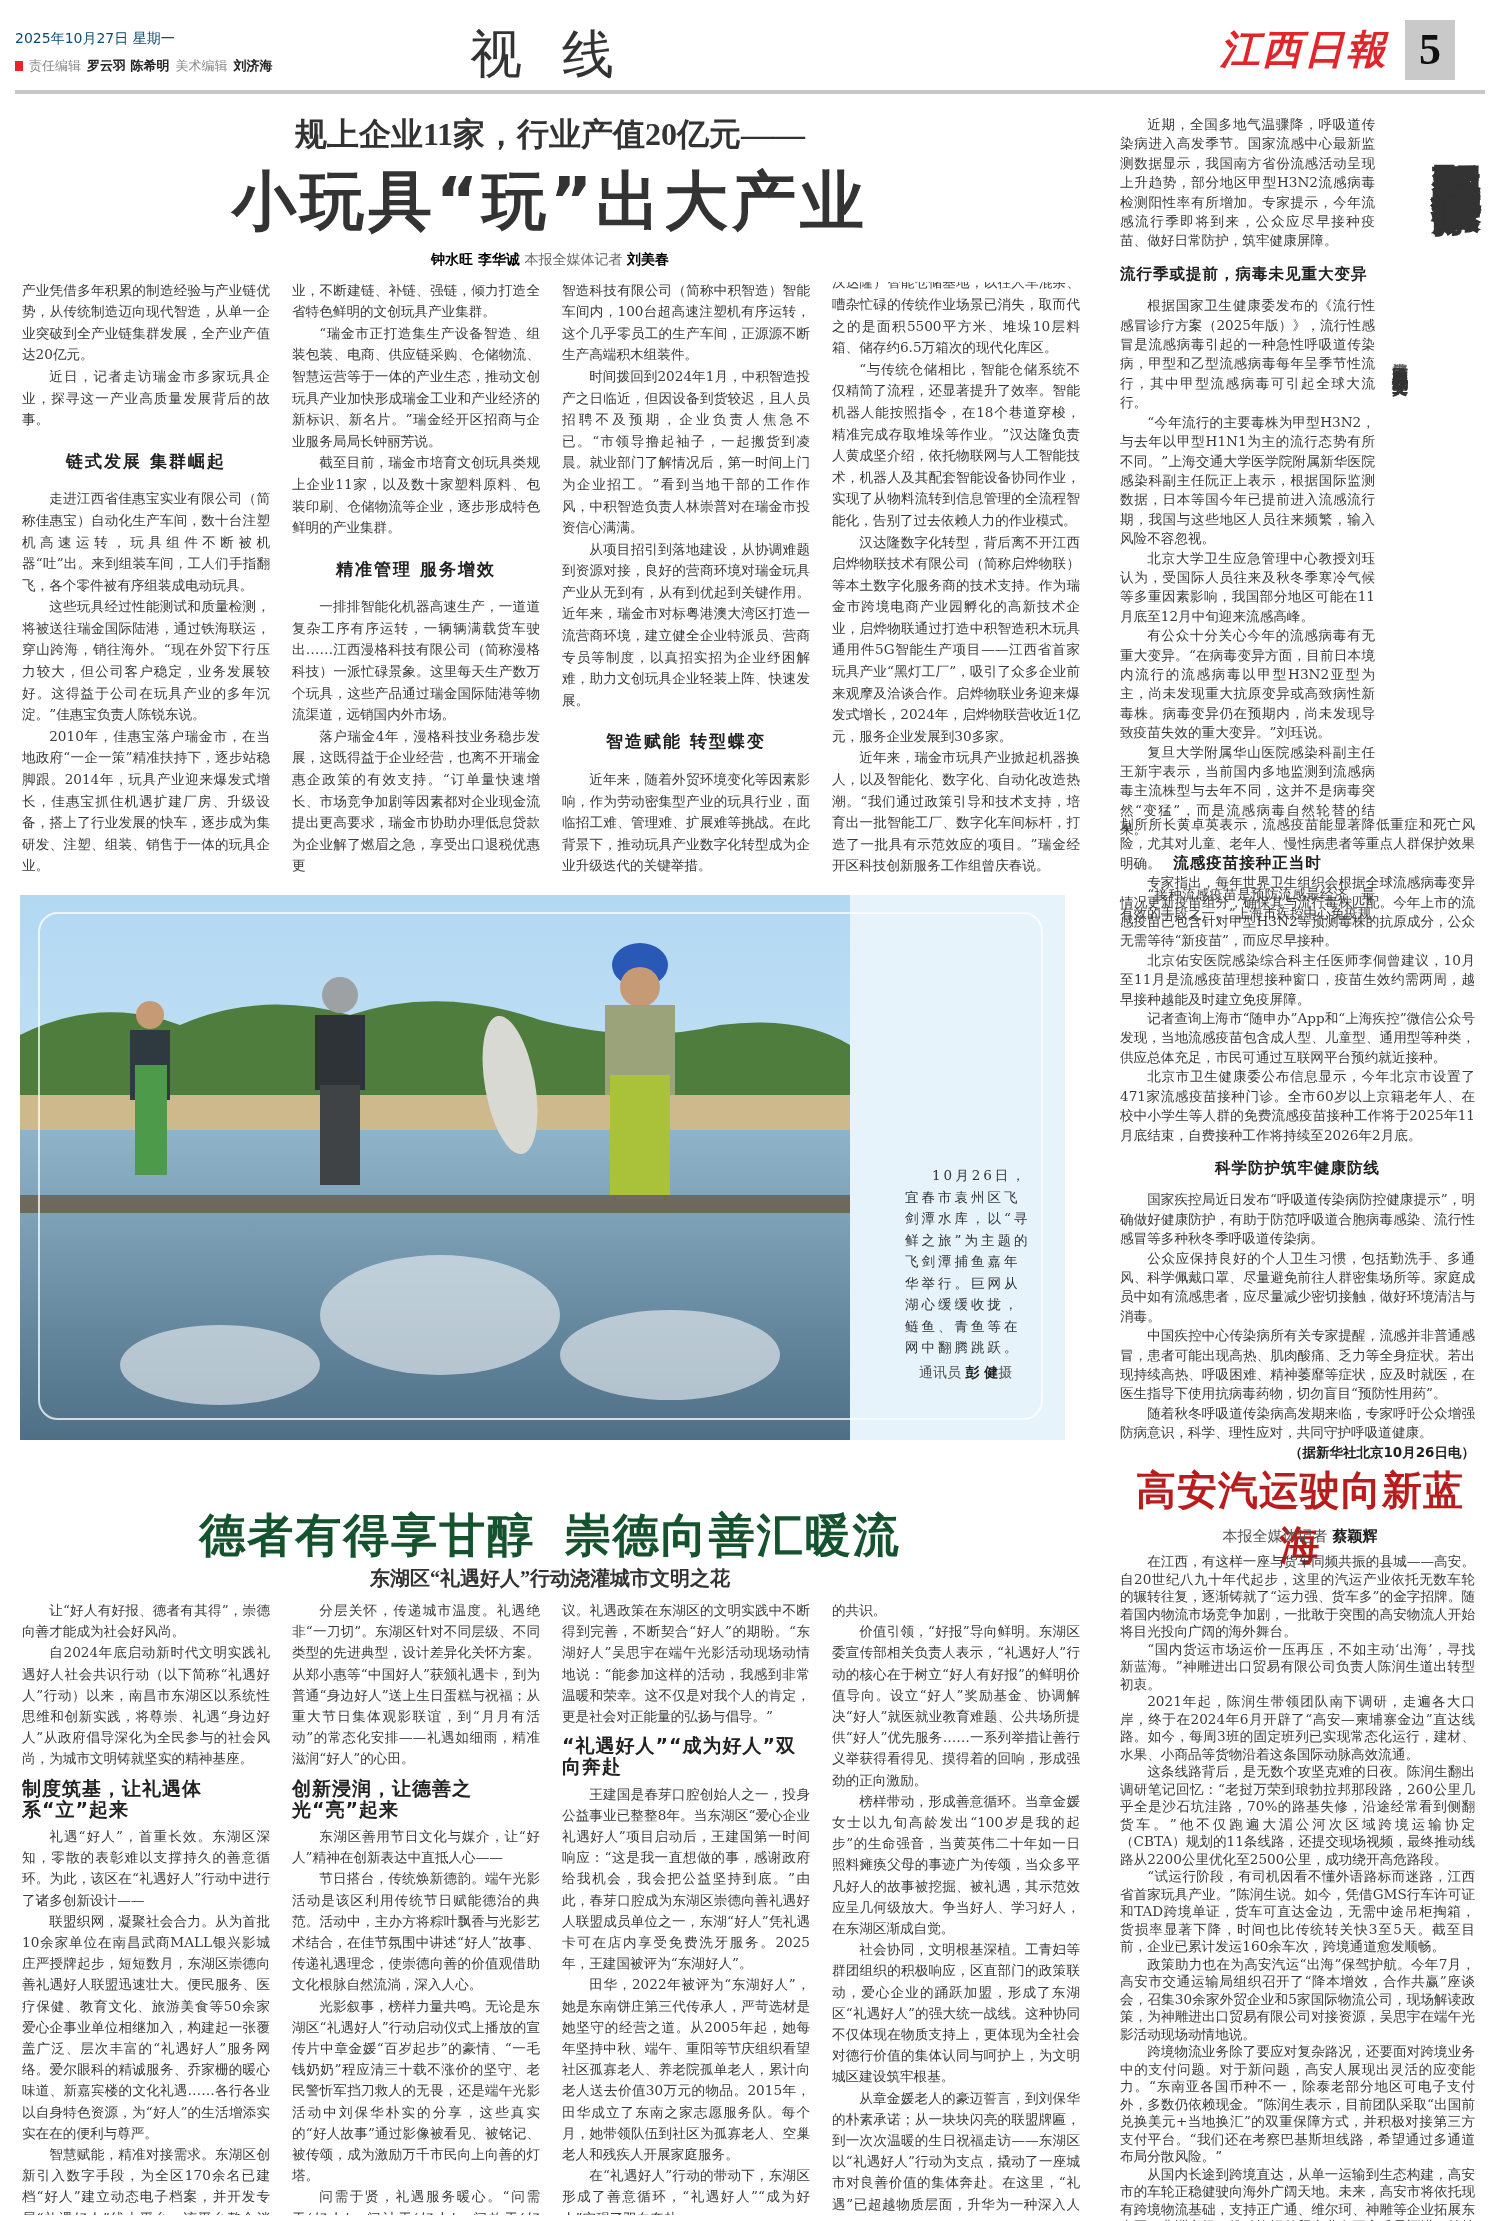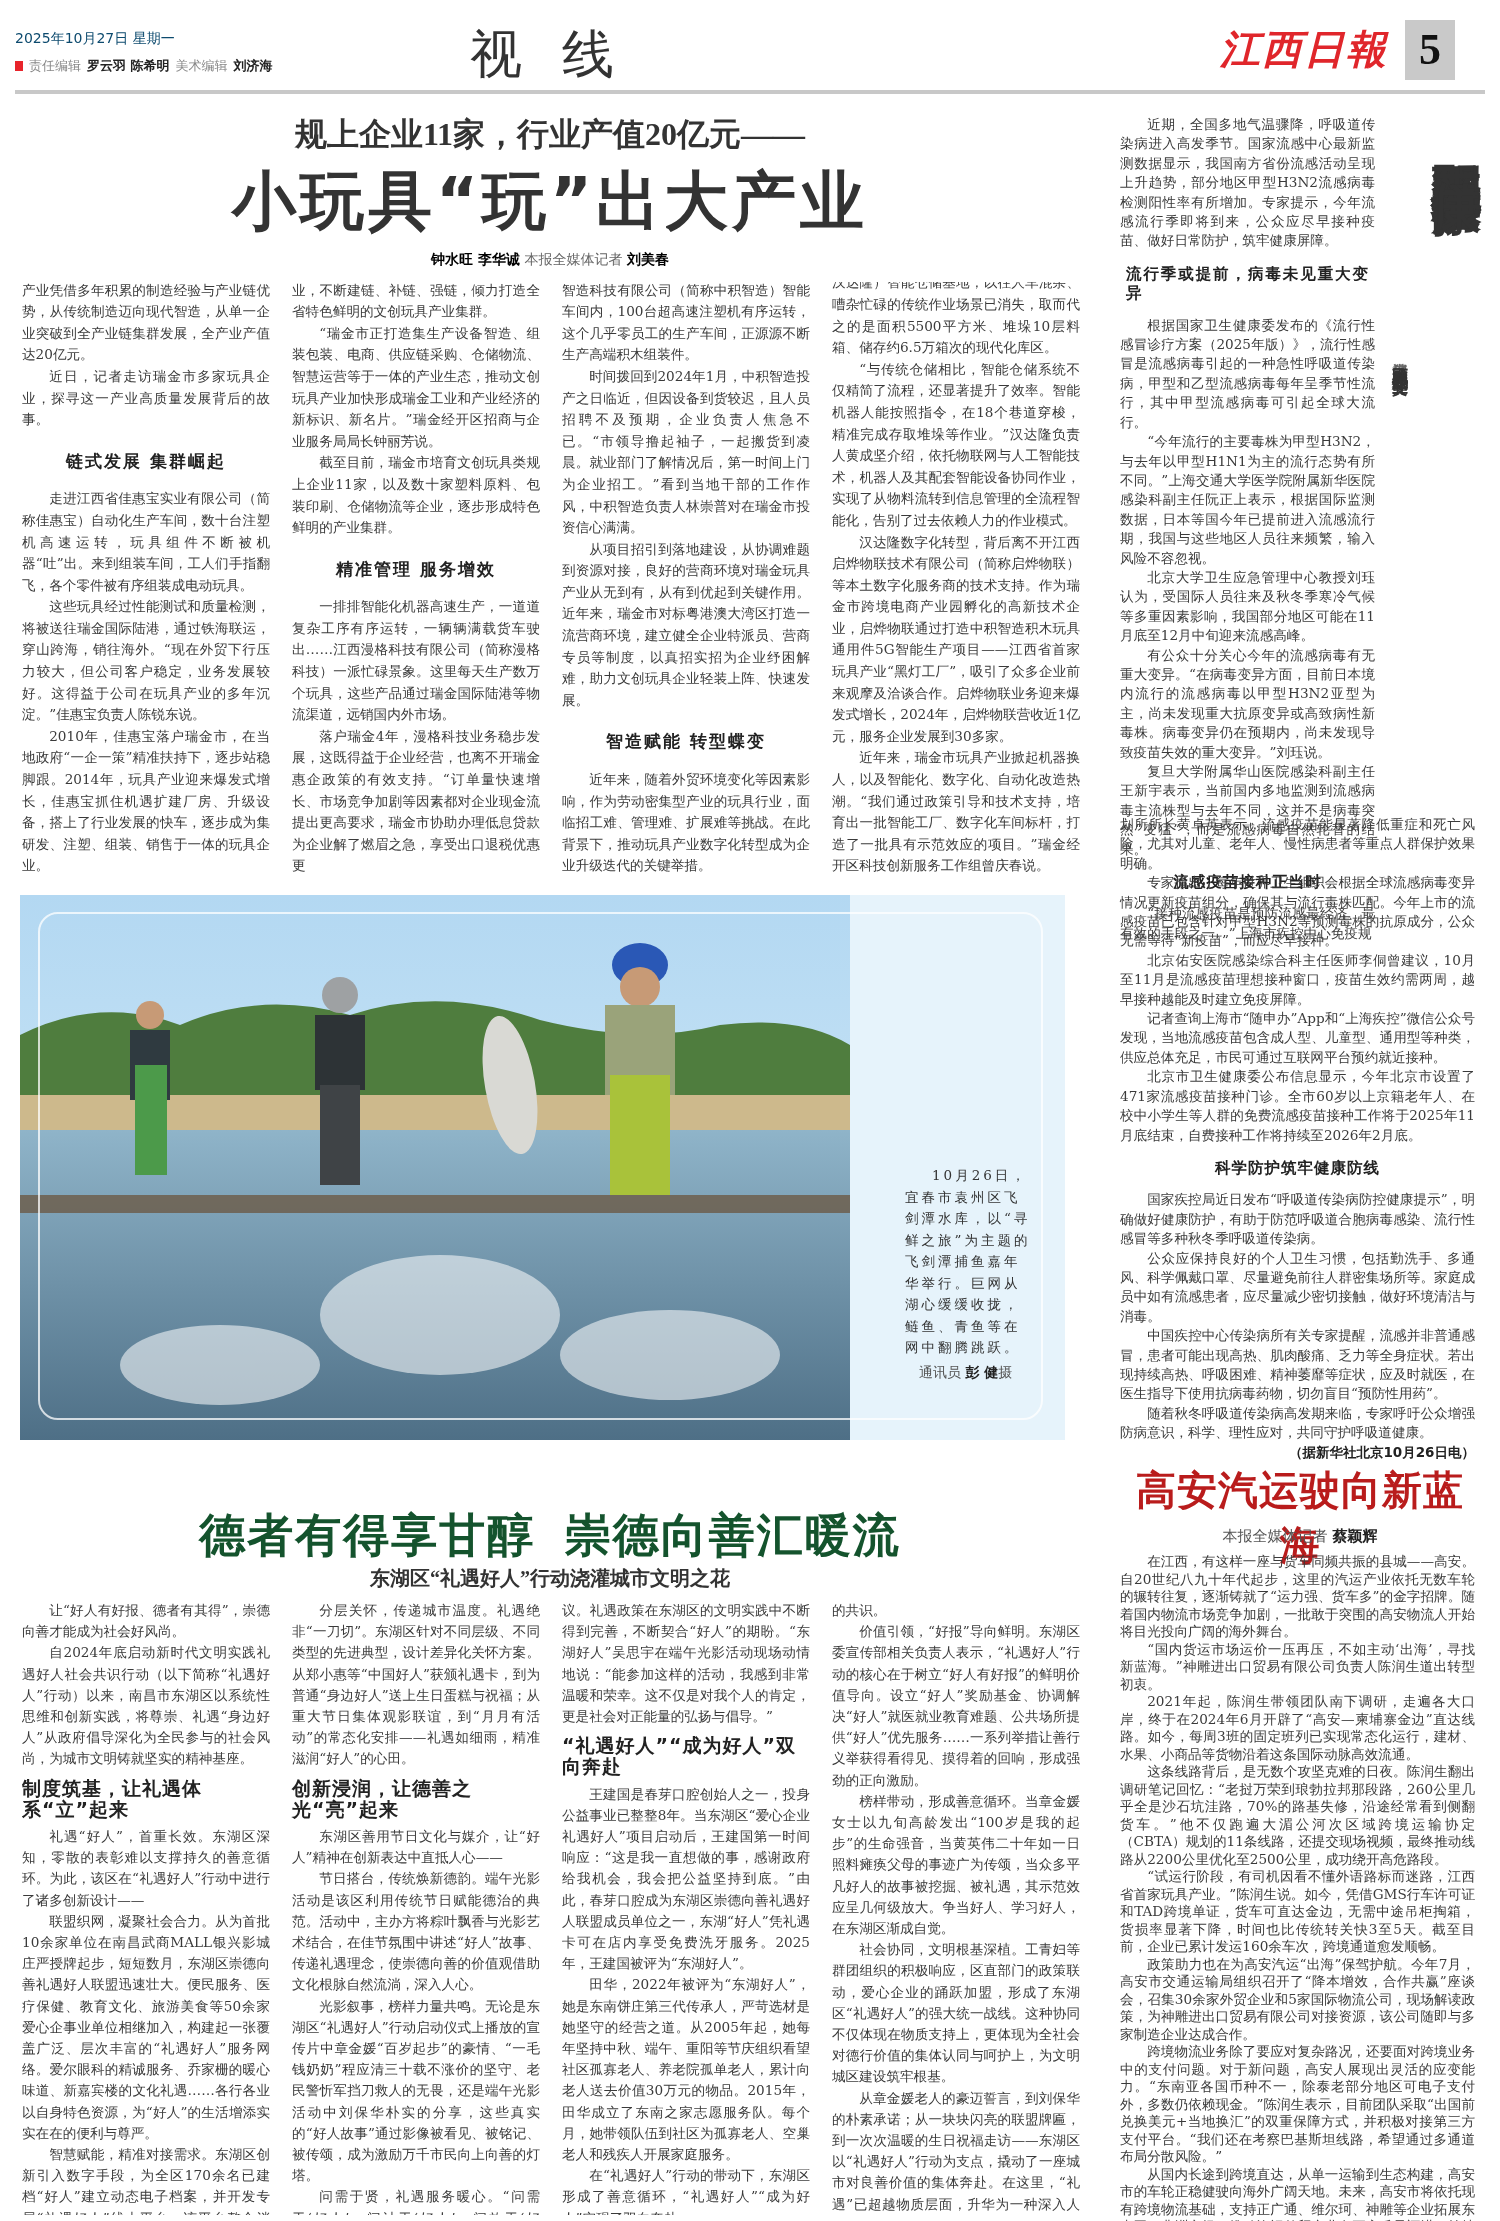--- a/index.html
+++ b/index.html
@@ -26,21 +26,21 @@
   .col h3 { font-family: "DejaVu Sans", sans-serif; font-size: 17px; font-weight: bold; text-align: center; color: #222; margin: 20px 0 16px; letter-spacing: 2px; }
   .col h3.lg { font-size: 19px; text-align: left; letter-spacing: 1px; margin: 8px 0 6px; }
   .top-cols { left: 22px; top: 282px; width: 1058px; height: 595px; overflow: hidden; align-items: flex-end; }
 
   
   .flu-title { left: 1425px; top: 125px; width: 60px; font-size: 50px; line-height: 55px; font-weight: bold; color: #333; font-family: "DejaVu Serif", serif; writing-mode: vertical-rl; }
   .flu-byline { left: 1386px; top: 350px; width: 24px; font-size: 16px; line-height: 20px; font-family: "DejaVu Sans", sans-serif; color: #666; writing-mode: vertical-rl; }
   .flu-byline b { color: #333; }
   .flu-body { left: 1120px; top: 115px; width: 255px; font-size: 13.6px; line-height: 19.4px; color: #3a3a3a; text-align: justify; }
   .flu-body p { text-indent: 2em; }
-  .flu-body h3 { font-family: "DejaVu Sans", sans-serif; font-size: 15.5px; font-weight: bold; color: #222; margin: 14px 6px 12px; letter-spacing: 1px; }
+  .flu-body h3 { font-family: "DejaVu Sans", sans-serif; font-size: 15.5px; font-weight: bold; color: #222; margin: 14px 0 12px; letter-spacing: 1px; }
   .flu-body2 { left: 1120px; top: 815px; width: 355px; font-size: 13.6px; line-height: 19.4px; color: #3a3a3a; text-align: justify; }
   .flu-body2 p { text-indent: 2em; }
   .flu-body2 h3 { font-family: "DejaVu Sans", sans-serif; font-size: 15.5px; font-weight: bold; color: #222; margin: 14px 0 12px; text-align: center; letter-spacing: 1px; }
   .flu-source { text-align: right; font-family: "DejaVu Sans", sans-serif; font-weight: bold; font-size: 13.5px; color: #222; text-indent: 0 !important; }
 
   
   .photo { left: 20px; top: 895px; width: 830px; height: 545px; overflow: hidden; background: linear-gradient(180deg, #b9dcf2 0%, #a8d2ee 30%, #6f9a5a 38%, #4c7a3a 50%, #c8b68a 58%, #7fa6bf 65%, #5d7e95 80%, #4a6a80 100%); }
   .photo svg { width: 100%; height: 100%; display: block; }
   .photo-frame { left: 38px; top: 912px; width: 1005px; height: 508px; border: 2px solid rgba(255,255,255,0.75); border-radius: 20px; pointer-events: none; }
   .caption-panel { left: 850px; top: 895px; width: 215px; height: 545px; background: #e6f3fb; }
@@ -238,16 +238,16 @@
 <div class="abs ga-byline">
   <span>本报全媒体记者</span>
   <b>蔡颖辉</b>
 </div>
 <div class="abs ga-body">
     <p>在江西，有这样一座与货车同频共振的县城——高安。自20世纪八九十年代起步，这里的汽运产业依托无数车轮的辗转往复，逐渐铸就了“运力强、货车多”的金字招牌。随着国内物流市场竞争加剧，一批敢于突围的高安物流人开始将目光投向广阔的海外舞台。</p>
     <p>“国内货运市场运价一压再压，不如主动‘出海’，寻找新蓝海。”神雕进出口贸易有限公司负责人陈润生道出转型初衷。</p>
     <p>2021年起，陈润生带领团队南下调研，走遍各大口岸，终于在2024年6月开辟了“高安—柬埔寨金边”直达线路。如今，每周3班的固定班列已实现常态化运行，建材、水果、小商品等货物沿着这条国际动脉高效流通。</p>
     <p>这条线路背后，是无数个攻坚克难的日夜。陈润生翻出调研笔记回忆：“老挝万荣到琅勃拉邦那段路，260公里几乎全是沙石坑洼路，70%的路基失修，沿途经常看到侧翻货车。”他不仅跑遍大湄公河次区域跨境运输协定（CBTA）规划的11条线路，还提交现场视频，最终推动线路从2200公里优化至2500公里，成功绕开高危路段。</p>
     <p>“试运行阶段，有司机因看不懂外语路标而迷路，江西省首家玩具产业。”陈润生说。如今，凭借GMS行车许可证和TAD跨境单证，货车可直达金边，无需中途吊柜掏箱，货损率显著下降，时间也比传统转关快3至5天。截至目前，企业已累计发运160余车次，跨境通道愈发顺畅。</p>
-    <p>政策助力也在为高安汽运“出海”保驾护航。今年7月，高安市交通运输局组织召开了“降本增效，合作共赢”座谈会，召集30余家外贸企业和5家国际物流公司，现场解读政策，为神雕进出口贸易有限公司对接资源，该公司随即与多家制造企业达成合作。</p>
+    <p>政策助力也在为高安汽运“出海”保驾护航。今年7月，高安市交通运输局组织召开了“降本增效，合作共赢”座谈会，召集30余家外贸企业和5家国际物流公司，现场解读政策，为神雕进出口贸易有限公司对接资源，吴思宇在端午光影活动现场动情地说。</p>
     <p>跨境物流业务除了要应对复杂路况，还要面对跨境业务中的支付问题。对于新问题，高安人展现出灵活的应变能力。“东南亚各国币种不一，除泰老部分地区可电子支付外，多数仍依赖现金。”陈润生表示，目前团队采取“出国前兑换美元+当地换汇”的双重保障方式，并积极对接第三方支付平台。“我们还在考察巴基斯坦线路，希望通过多通道布局分散风险。”</p>
     <p>从国内长途到跨境直达，从单一运输到生态构建，高安市的车轮正稳健驶向海外广阔天地。未来，高安市将依托现有跨境物流基础，支持正广通、维尔珂、神雕等企业拓展东南亚、非洲市场，推动汽运外贸产业向更高质量迈进，持续助力“赣品出海”。</p>
   </div>
 
 </body></html>

